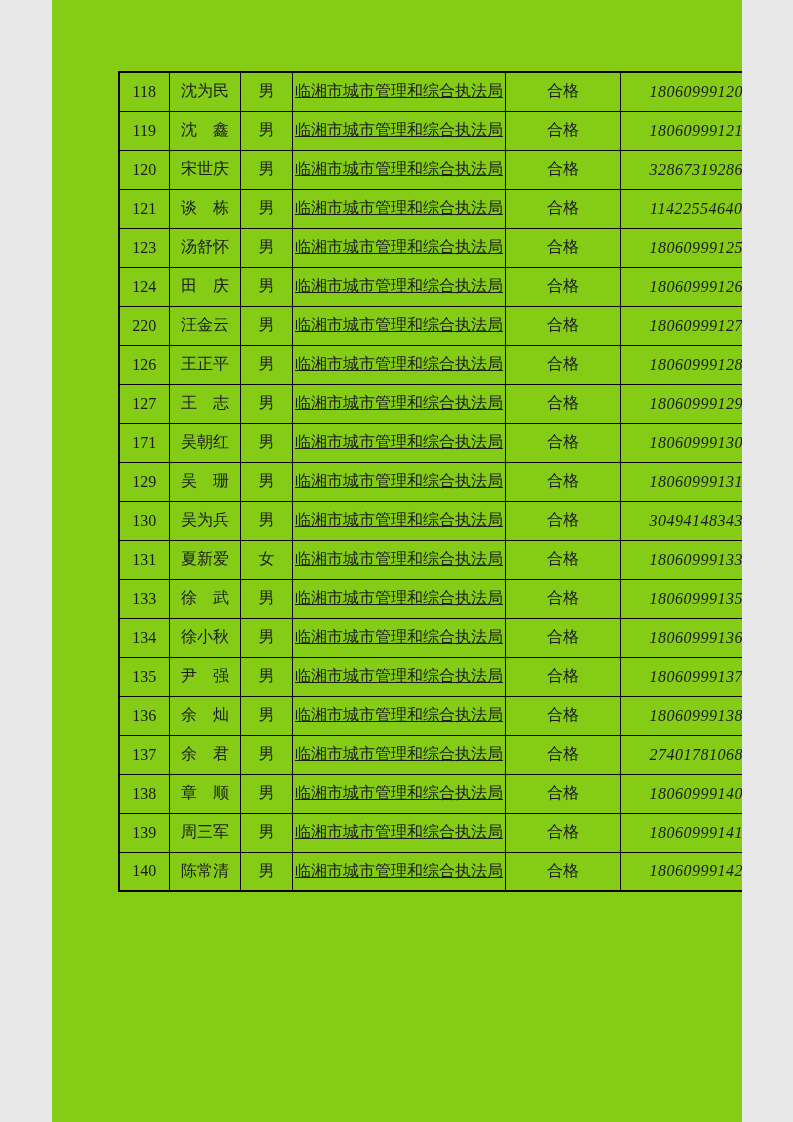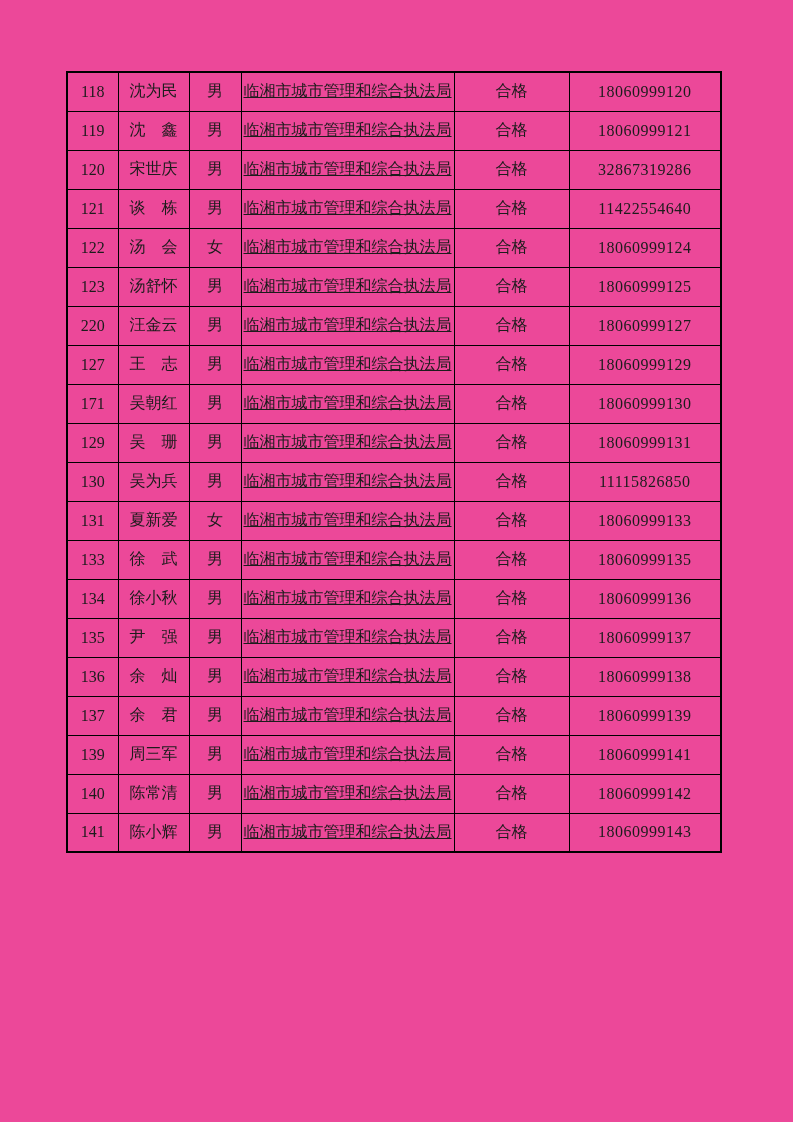--- a/index.html
+++ b/index.html
@@ -3,24 +3,24 @@
 <meta charset="utf-8">
 <style>
   * { margin: 0; padding: 0; box-sizing: border-box; }
   html, body { background: #e8e8e8; }
   body {
     font-family: "Liberation Serif", "DejaVu Serif", serif;
     -webkit-font-smoothing: antialiased;
   }
   .page {
     position: relative;
-    width: 793px;
+    width: 690px;
     height: 1122px;
     margin: 0 auto;
-    background: #ec4899;
+    background: #84cc16;
     overflow: hidden;
   }
   table.roster {
     position: absolute;
     left: 66px;
     top: 71px;
     width: 654px;
     border-collapse: collapse;
     table-layout: fixed;
     border: 2px solid #000000;
@@ -30,21 +30,21 @@
     height: 39px;
     text-align: center;
     vertical-align: middle;
     font-size: 16px;
     color: #1c1c1c;
     overflow: hidden;
     white-space: nowrap;
     padding: 0 2px;
   }
   td.col-no     { font-size: 15px; }
-  td.col-number { font-size: 15px; letter-spacing: 0.5px; }
+  td.col-number { font-size: 15px; letter-spacing: 0.5px; font-style: italic; }
   td.col-org    { font-size: 15.5px; text-decoration: underline; }
 </style>
 </head>
 <body>
 
 <div class="page">
   <table class="roster">
     <colgroup>
       <col style="width:51px">
       <col style="width:71px">
@@ -80,44 +80,52 @@
         </tr>
         <tr>
           <td class="col-no">121</td>
           <td class="col-name">谈　栋</td>
           <td class="col-gender">男</td>
           <td class="col-org">临湘市城市管理和综合执法局</td>
           <td class="col-result">合格</td>
           <td class="col-number">11422554640</td>
         </tr>
         <tr>
-          <td class="col-no">122</td>
-          <td class="col-name">汤　会</td>
-          <td class="col-gender">女</td>
-          <td class="col-org">临湘市城市管理和综合执法局</td>
-          <td class="col-result">合格</td>
-          <td class="col-number">18060999124</td>
-        </tr>
-        <tr>
           <td class="col-no">123</td>
           <td class="col-name">汤舒怀</td>
           <td class="col-gender">男</td>
           <td class="col-org">临湘市城市管理和综合执法局</td>
           <td class="col-result">合格</td>
           <td class="col-number">18060999125</td>
         </tr>
         <tr>
+          <td class="col-no">124</td>
+          <td class="col-name">田　庆</td>
+          <td class="col-gender">男</td>
+          <td class="col-org">临湘市城市管理和综合执法局</td>
+          <td class="col-result">合格</td>
+          <td class="col-number">18060999126</td>
+        </tr>
+        <tr>
           <td class="col-no">220</td>
           <td class="col-name">汪金云</td>
           <td class="col-gender">男</td>
           <td class="col-org">临湘市城市管理和综合执法局</td>
           <td class="col-result">合格</td>
           <td class="col-number">18060999127</td>
         </tr>
         <tr>
+          <td class="col-no">126</td>
+          <td class="col-name">王正平</td>
+          <td class="col-gender">男</td>
+          <td class="col-org">临湘市城市管理和综合执法局</td>
+          <td class="col-result">合格</td>
+          <td class="col-number">18060999128</td>
+        </tr>
+        <tr>
           <td class="col-no">127</td>
           <td class="col-name">王　志</td>
           <td class="col-gender">男</td>
           <td class="col-org">临湘市城市管理和综合执法局</td>
           <td class="col-result">合格</td>
           <td class="col-number">18060999129</td>
         </tr>
         <tr>
           <td class="col-no">171</td>
           <td class="col-name">吴朝红</td>
@@ -133,21 +141,21 @@
           <td class="col-org">临湘市城市管理和综合执法局</td>
           <td class="col-result">合格</td>
           <td class="col-number">18060999131</td>
         </tr>
         <tr>
           <td class="col-no">130</td>
           <td class="col-name">吴为兵</td>
           <td class="col-gender">男</td>
           <td class="col-org">临湘市城市管理和综合执法局</td>
           <td class="col-result">合格</td>
-          <td class="col-number">11115826850</td>
+          <td class="col-number">30494148343</td>
         </tr>
         <tr>
           <td class="col-no">131</td>
           <td class="col-name">夏新爱</td>
           <td class="col-gender">女</td>
           <td class="col-org">临湘市城市管理和综合执法局</td>
           <td class="col-result">合格</td>
           <td class="col-number">18060999133</td>
         </tr>
         <tr>
@@ -181,41 +189,41 @@
           <td class="col-org">临湘市城市管理和综合执法局</td>
           <td class="col-result">合格</td>
           <td class="col-number">18060999138</td>
         </tr>
         <tr>
           <td class="col-no">137</td>
           <td class="col-name">余　君</td>
           <td class="col-gender">男</td>
           <td class="col-org">临湘市城市管理和综合执法局</td>
           <td class="col-result">合格</td>
-          <td class="col-number">18060999139</td>
+          <td class="col-number">27401781068</td>
+        </tr>
+        <tr>
+          <td class="col-no">138</td>
+          <td class="col-name">章　顺</td>
+          <td class="col-gender">男</td>
+          <td class="col-org">临湘市城市管理和综合执法局</td>
+          <td class="col-result">合格</td>
+          <td class="col-number">18060999140</td>
         </tr>
         <tr>
           <td class="col-no">139</td>
           <td class="col-name">周三军</td>
           <td class="col-gender">男</td>
           <td class="col-org">临湘市城市管理和综合执法局</td>
           <td class="col-result">合格</td>
           <td class="col-number">18060999141</td>
         </tr>
         <tr>
           <td class="col-no">140</td>
           <td class="col-name">陈常清</td>
           <td class="col-gender">男</td>
           <td class="col-org">临湘市城市管理和综合执法局</td>
           <td class="col-result">合格</td>
           <td class="col-number">18060999142</td>
-        </tr>
-        <tr>
-          <td class="col-no">141</td>
-          <td class="col-name">陈小辉</td>
-          <td class="col-gender">男</td>
-          <td class="col-org">临湘市城市管理和综合执法局</td>
-          <td class="col-result">合格</td>
-          <td class="col-number">18060999143</td>
         </tr>
       </tbody>
   </table>
 </div>
 
 </body></html>

